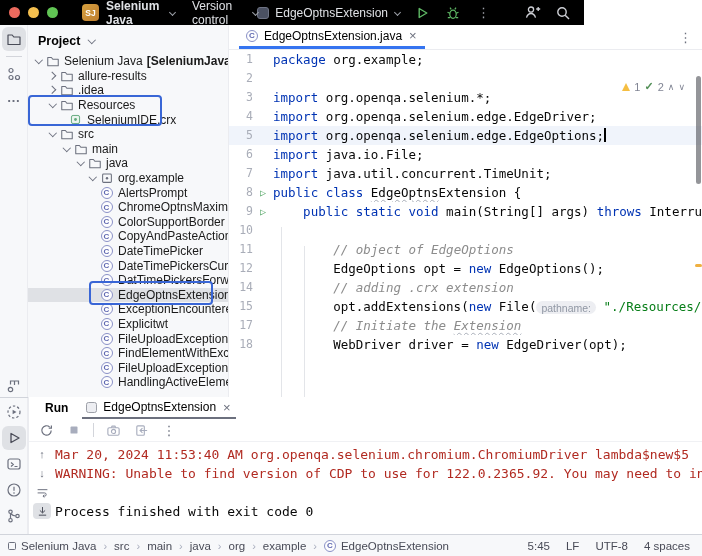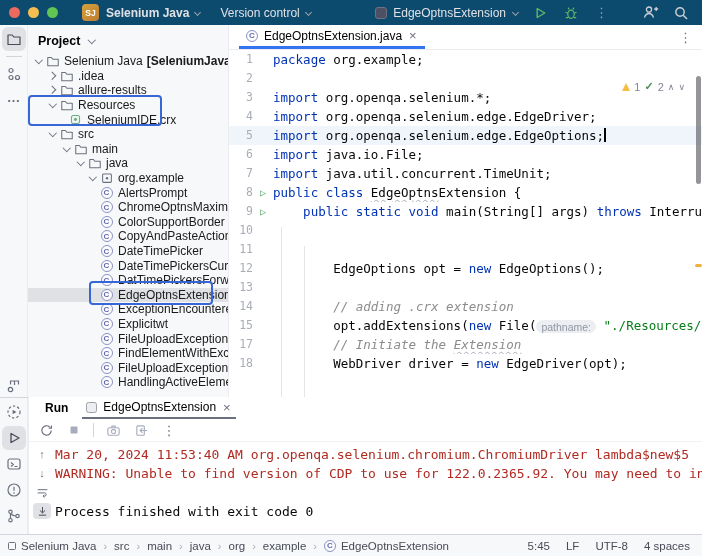--- a/index.html
+++ b/index.html
@@ -2,21 +2,21 @@
 <html><head>
 <meta charset="utf-8">
 <style>
   html,body{margin:0;padding:0;}
   body{width:702px;height:556px;position:relative;overflow:hidden;background:#fff;
        font-family:"Liberation Sans",sans-serif;-webkit-font-smoothing:antialiased;}
   .abs{position:absolute;}
   svg{display:block;}
 
   
-  #titlebar{left:0;top:0;width:702px;height:25px;background:#0c4a6e;display:flex;align-items:center;
+  #titlebar{left:0;top:0;width:584px;height:25px;background:#000000;display:flex;align-items:center;
             color:#DFE1E5;font-size:12px;padding:0 10px 0 9px;box-sizing:border-box;}
   .tl{width:11px;height:11px;border-radius:50%;margin-right:8px;flex:none;}
   .tl.red{background:#EC6A5E;} .tl.yellow{background:#F4BF4F;} .tl.green{background:#61C554;}
   #sj-badge{width:17px;height:17px;border-radius:4px;background:linear-gradient(135deg,#D6A13F,#BE7D2F);
             color:#fff;font-size:8.5px;font-weight:bold;display:flex;align-items:center;justify-content:center;
             margin:0 7px 0 16px;flex:none;}
   .tb-item{display:flex;align-items:center;gap:5px;cursor:default;}
   .tb-name{font-weight:600;}
   .tchev{width:8px;height:8px;position:relative;}
   .tchev::before{content:"";position:absolute;left:1px;top:1px;width:4px;height:4px;
@@ -235,30 +235,30 @@
         <span>Selenium Java</span>
         <span class="tree-bracket">[SeleniumJava]</span>
       </div>
       <div class="tree-row" style="padding-left: 19px;">
         <span class="chev closed"></span>
         <span class="ticon">
           <svg width="14" height="14" viewBox="0 0 16 16">
             <path d="M2 4h4.2l1.6 2H14v7.5H2z" fill="none" stroke="#6C707E" stroke-width="1.2" stroke-linejoin="round"></path>
           </svg>
         </span>
-        <span>.idea</span>
+        <span>allure-results</span>
       </div>
       <div class="tree-row" style="padding-left: 19px;">
         <span class="chev closed"></span>
         <span class="ticon">
           <svg width="14" height="14" viewBox="0 0 16 16">
             <path d="M2 4h4.2l1.6 2H14v7.5H2z" fill="none" stroke="#6C707E" stroke-width="1.2" stroke-linejoin="round"></path>
           </svg>
         </span>
-        <span>allure-results</span>
+        <span>.idea</span>
       </div>
       <div class="tree-row" style="padding-left: 19px;">
         <span class="chev open"></span>
         <span class="ticon">
           <svg width="14" height="14" viewBox="0 0 16 16">
             <path d="M2 4h4.2l1.6 2H14v7.5H2z" fill="none" stroke="#6C707E" stroke-width="1.2" stroke-linejoin="round"></path>
           </svg>
         </span>
         <span>Resources</span>
       </div>
@@ -456,31 +456,26 @@
           <span class="lcode"><span class="tok pl">    </span><span class="tok kw">public static void </span><span class="tok pl">main(String[] args) </span><span class="tok kw">throws </span><span class="tok pl">InterruptedExc</span></span>
         </div>
         <div class="code-line">
           <span class="lnum">10</span>
           <span class="lrun"></span>
           <span class="lcode"></span>
         </div>
         <div class="code-line">
           <span class="lnum">11</span>
           <span class="lrun"></span>
-          <span class="lcode"><span class="tok pl">        </span></span>
+          <span class="lcode"><span class="tok pl">        </span><span class="tok cm">// object of EdgeOptions</span></span>
         </div>
         <div class="code-line">
           <span class="lnum">12</span>
           <span class="lrun"></span>
           <span class="lcode"><span class="tok pl">        EdgeOptions opt = </span><span class="tok kw">new</span><span class="tok pl"> EdgeOptions();</span></span>
-        </div>
-        <div class="code-line">
-          <span class="lnum">13</span>
-          <span class="lrun"></span>
-          <span class="lcode"></span>
         </div>
         <div class="code-line">
           <span class="lnum">14</span>
           <span class="lrun"></span>
           <span class="lcode"><span class="tok pl">        </span><span class="tok cm">// adding .crx extension</span></span>
         </div>
         <div class="code-line">
           <span class="lnum">15</span>
           <span class="lrun"></span>
           <span class="lcode"><span class="tok pl">        opt.addExtensions(</span><span class="tok kw">new</span><span class="tok pl"> File(</span><span class="tok hint">pathname:</span><span class="tok pl"> </span><span class="tok str">"./Resources/Seleni</span></span>

